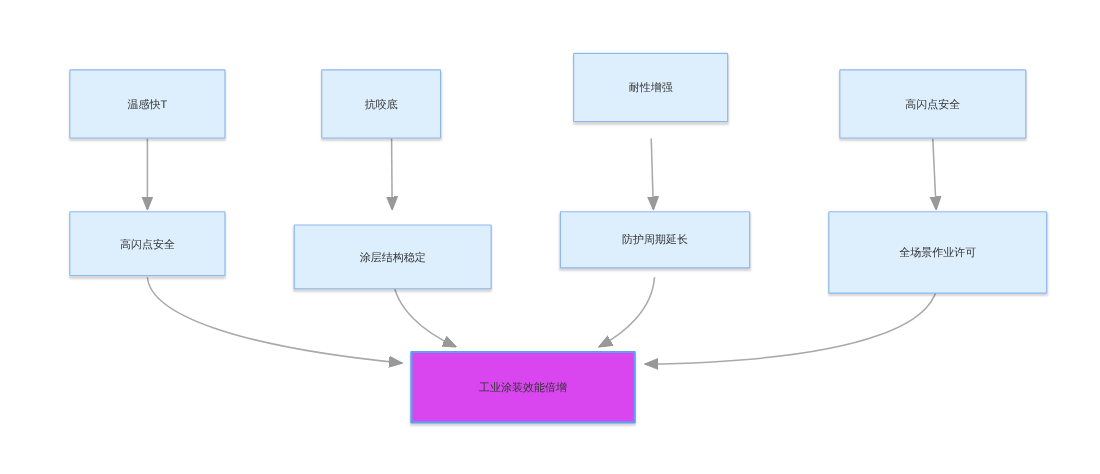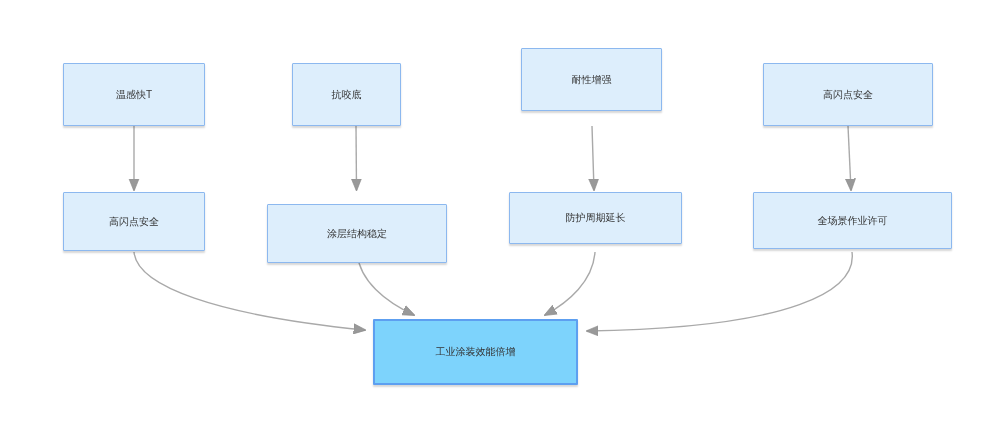--- a/index.html
+++ b/index.html
@@ -26,32 +26,32 @@
     display: flex;
     align-items: center;
     justify-content: center;
     font-size: 10px;
     color: #333333;
     box-shadow: 0 2px 2px rgba(0,0,0,0.16);
     cursor: default;
   }
   .node.goal {
     border: 2px solid #5d9ff0;
-    background: #7dd3fc;
+    background: #d946ef;
   }
   
   .t1 { left: 63px;  top: 63px; width: 142px; height: 63px; }
   .t2 { left: 292px; top: 63px; width: 109px; height: 63px; }
   .t3 { left: 521px; top: 48px; width: 141px; height: 63px; }
   .t4 { left: 763px; top: 63px; width: 170px; height: 63px; }
   
   .m1 { left: 63px;  top: 192px; width: 142px; height: 59px; }
   .m2 { left: 267px; top: 192px; width: 180px; height: 59px; margin-top: 12px; }
   .m3 { left: 509px; top: 192px; width: 173px; height: 52px; }
-  .m4 { left: 753px; top: 192px; width: 199px; height: 57px; }
+  .m4 { left: 753px; top: 192px; width: 199px; height: 75px; }
   
   .g1 { left: 373px; top: 319px; width: 205px; height: 66px; }
 </style>
 </head>
 <body>
 
 <div class="canvas">
 
   <svg class="edges" viewBox="0 0 1000 431" xmlns="http://www.w3.org/2000/svg">
     <defs>

